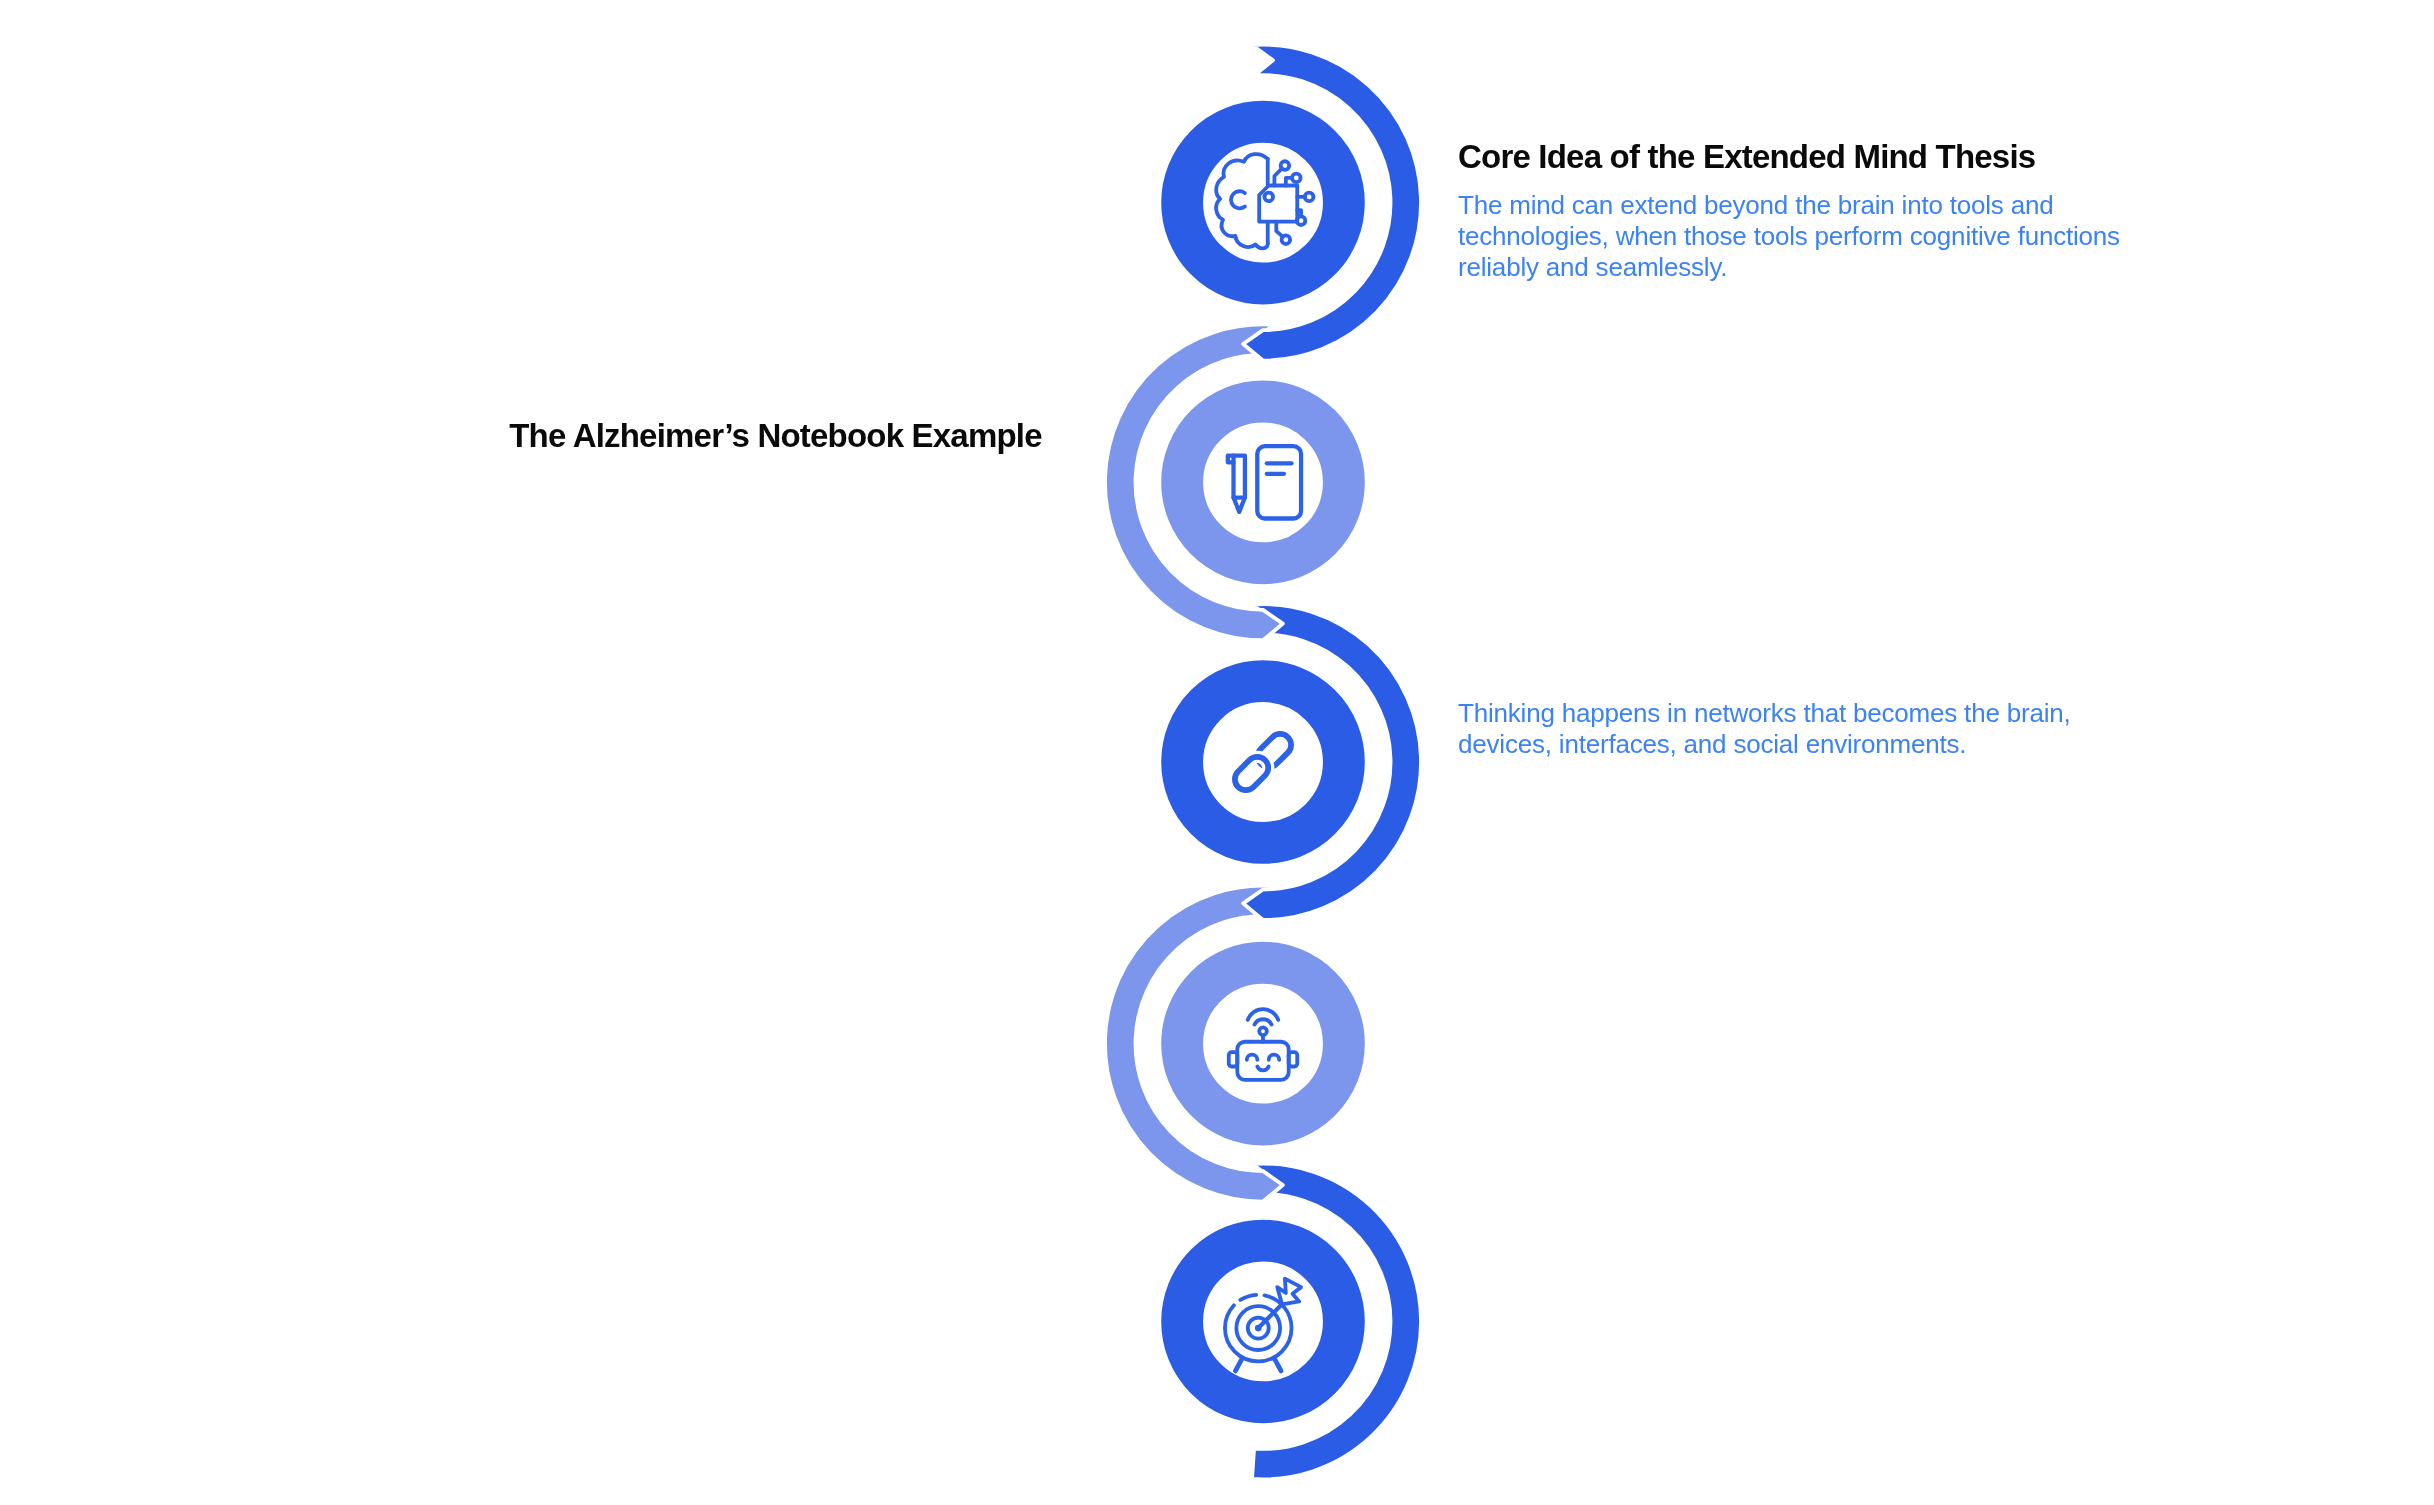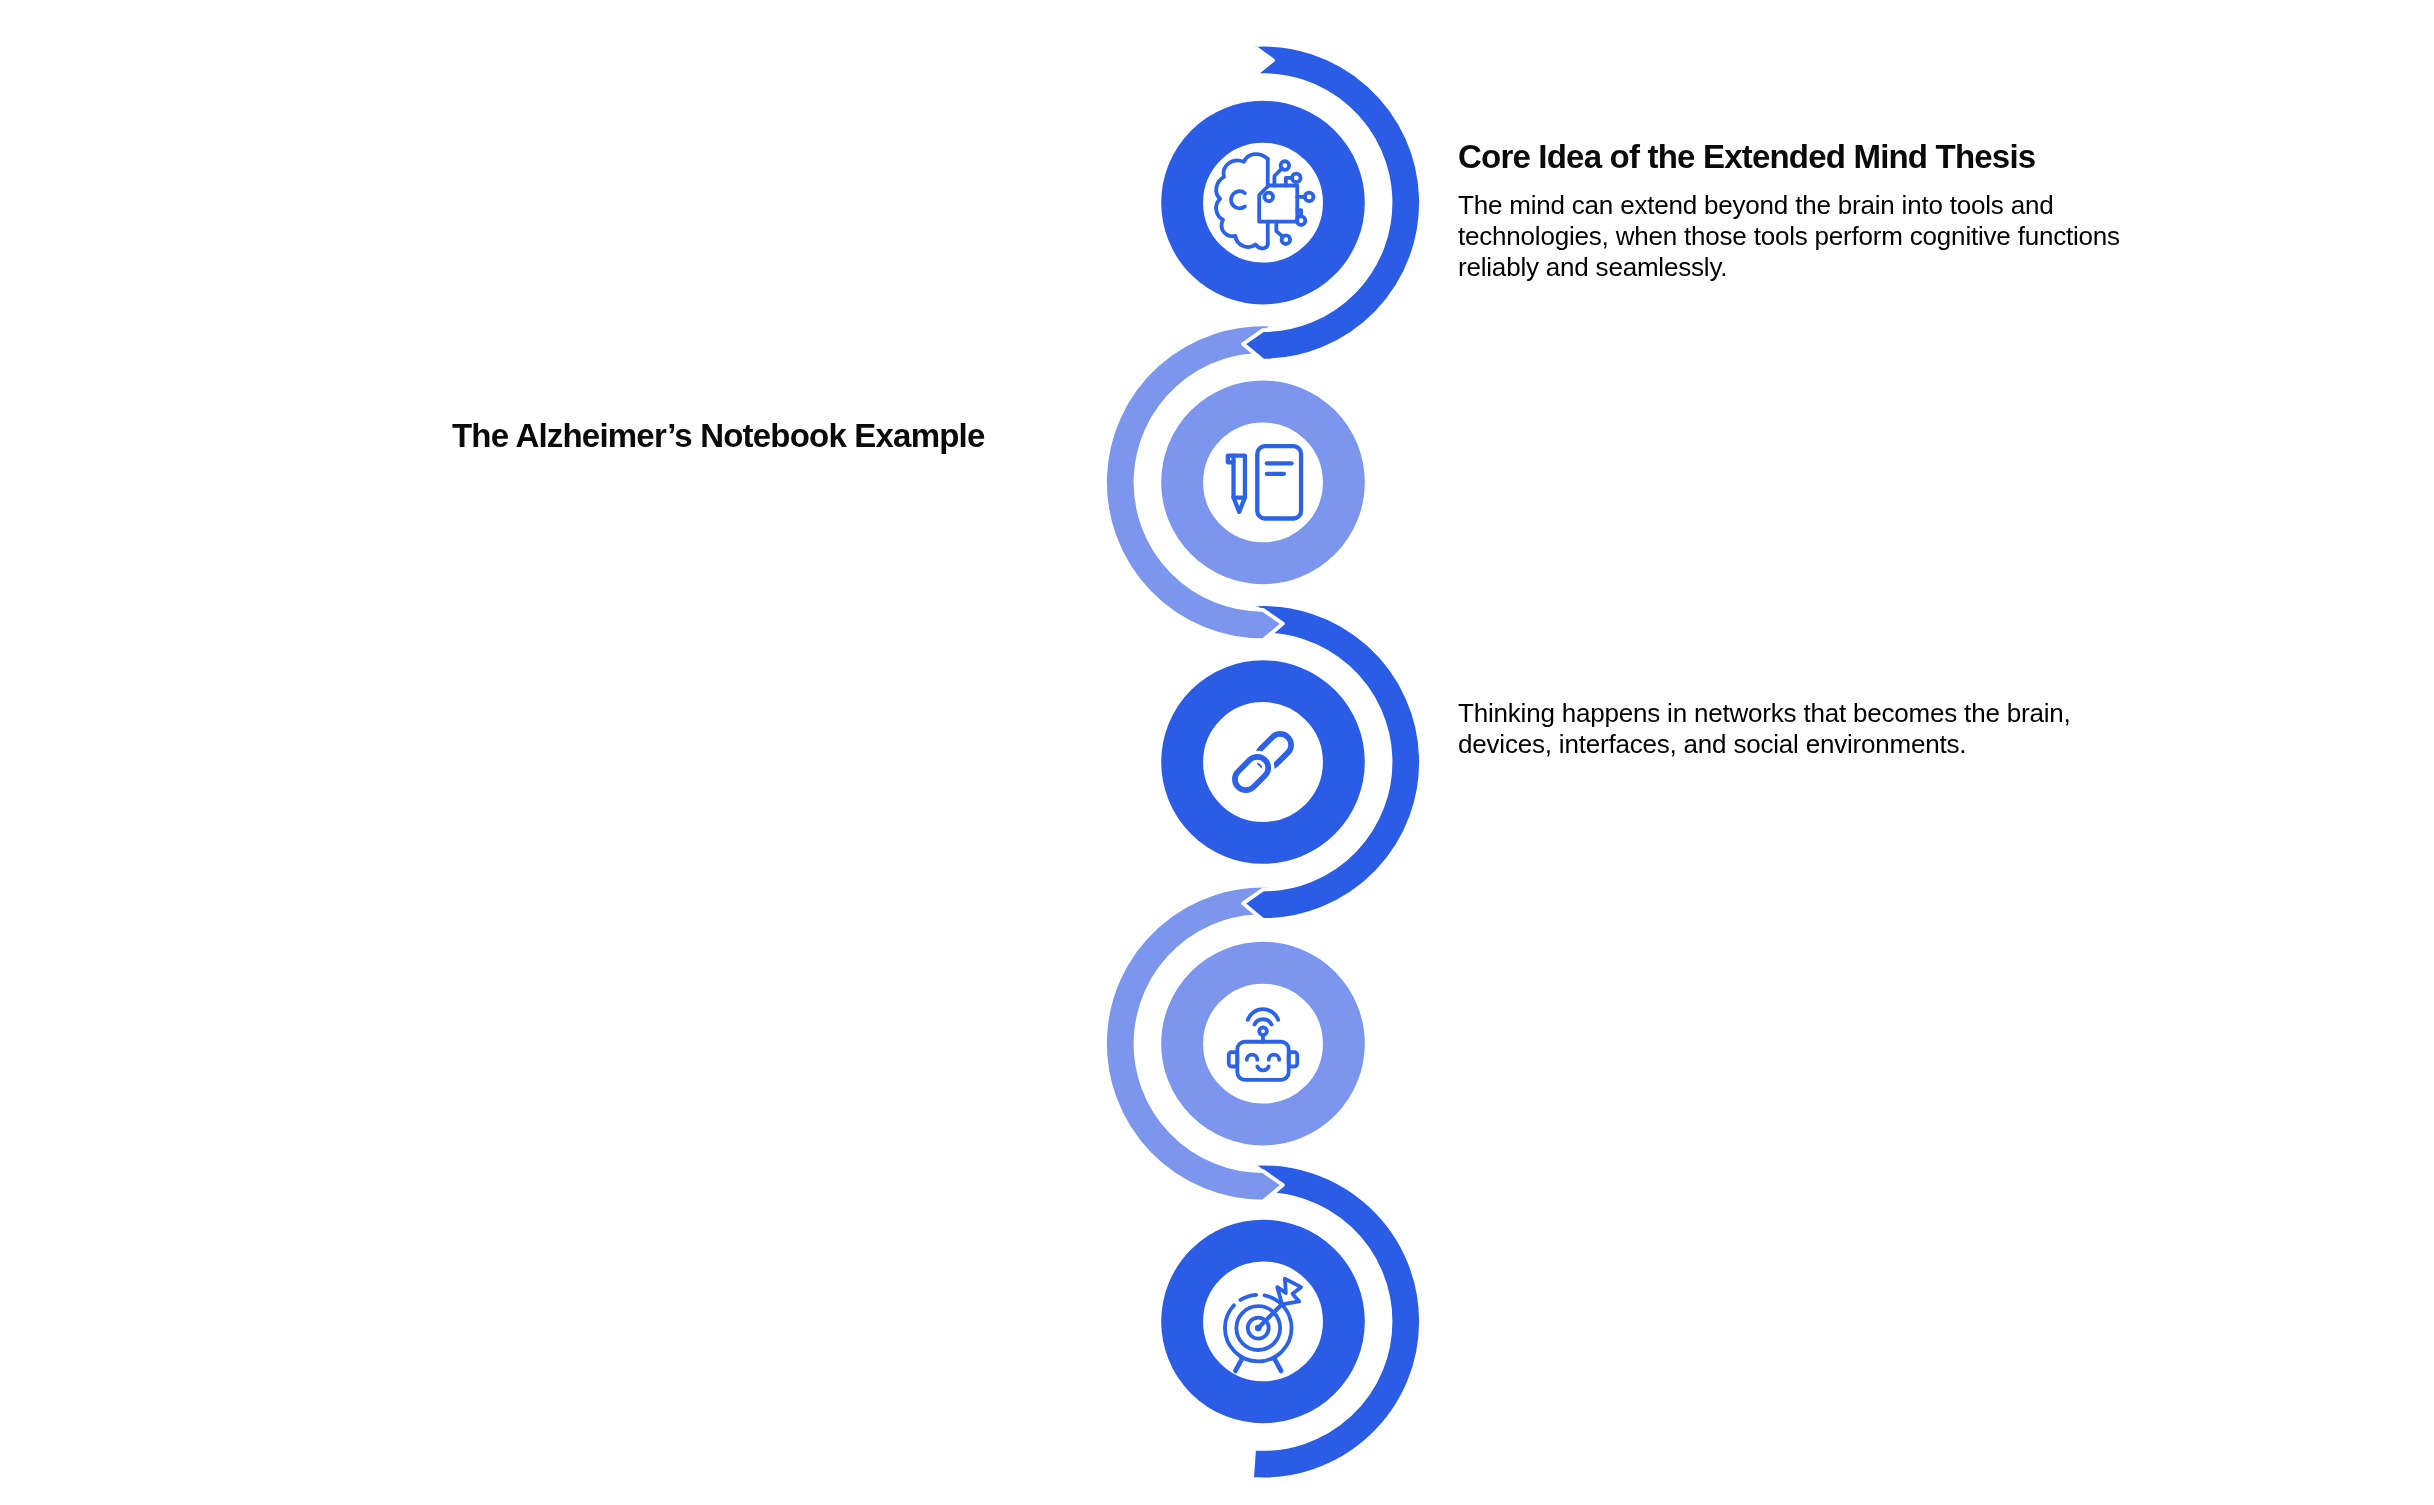--- a/index.html
+++ b/index.html
@@ -11,35 +11,35 @@
     font-family:"Liberation Sans", sans-serif;
     margin-left:48px;
   }
   .graphic{
     position:absolute;
     left:977px;top:0;
     width:476px;height:1506px;
   }
   .tb{position:absolute;}
   .tb.side-right{text-align:left;}
-  .tb.side-left{text-align:left;}
+  .tb.side-left{text-align:center;}
   .tb .title{
     margin:0 0 14.3px 0;
     font-size:33px;
     font-weight:800;
     letter-spacing:-0.8px;
     line-height:1.1;
     color:#0a0a0a;
   }
   .tb .body{
     margin:0;
     font-size:26px;
     letter-spacing:-0.2px;
     line-height:1.2;
-    color:#000000;
+    color:#3b82f6;
   }
   
   .tb1{left:1410px;top:139px;width:666px;}
   .tb2{left:404px; top:418px;width:647px;}
   .tb3{left:1410px;top:698px;width:666px;}
   .tb4{left:366px; top:980px;width:685px;}
   .tb5{left:1410px;top:1257px;width:666px;}
 </style>
 </head>
 <body>

